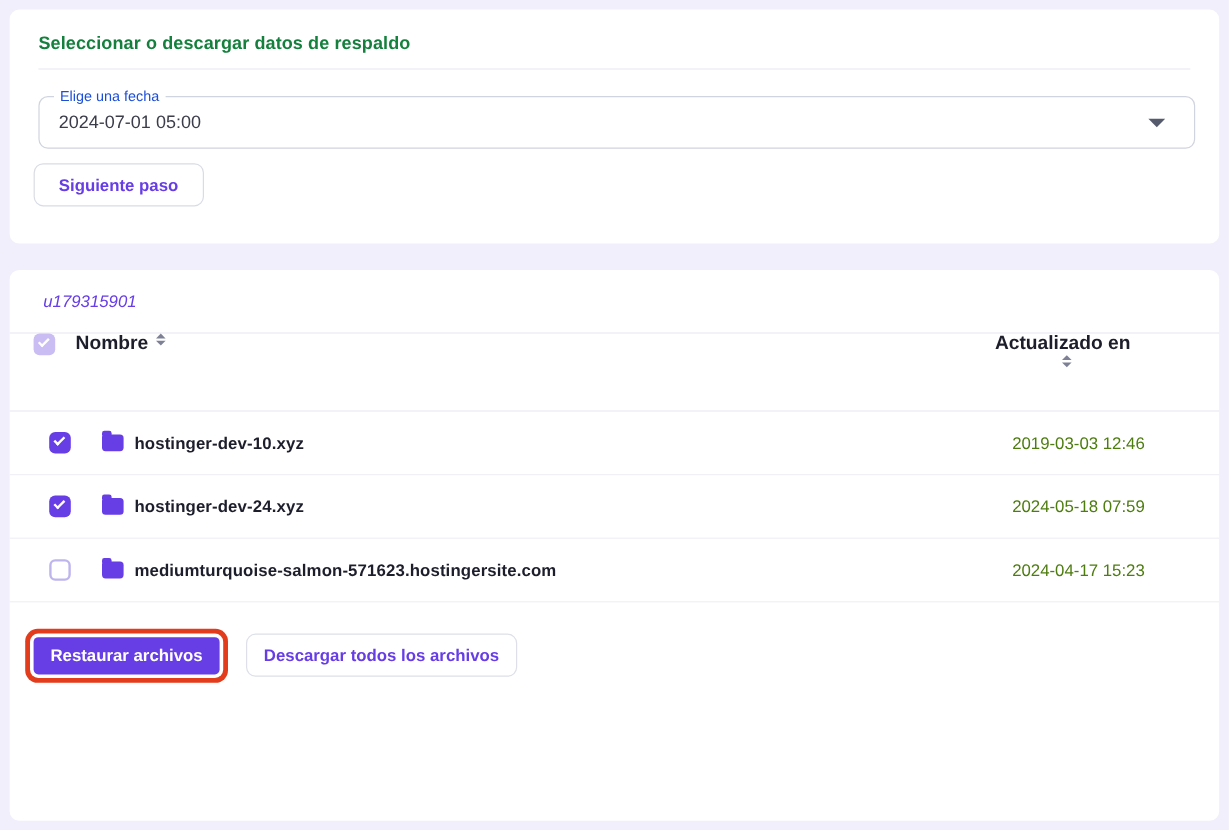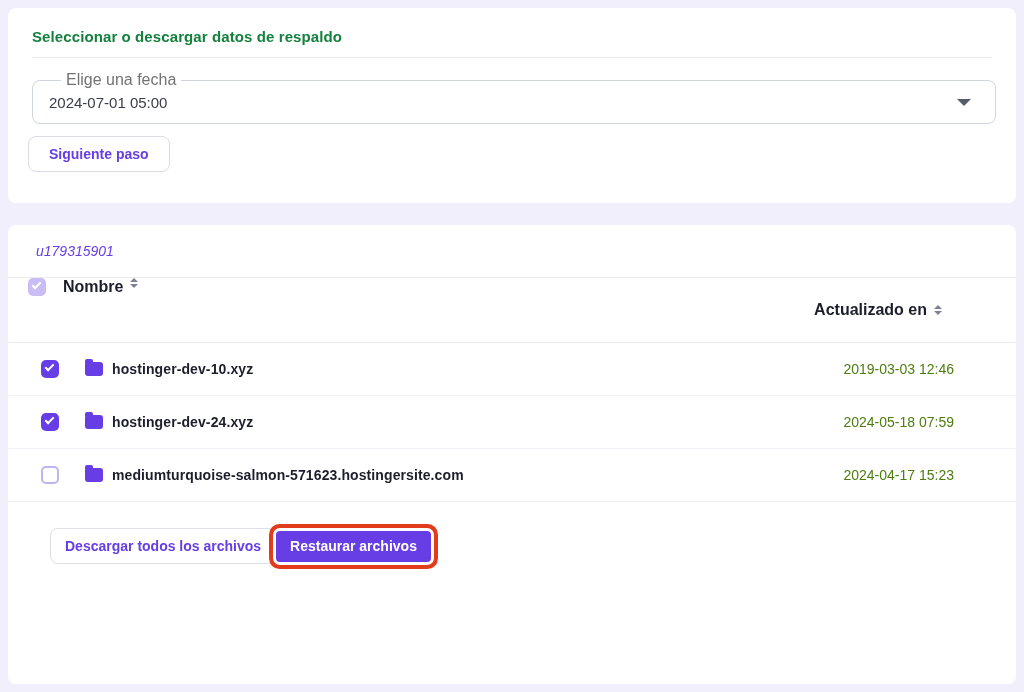--- a/index.html
+++ b/index.html
@@ -23,23 +23,23 @@
   .c1-header .hr { margin-top: 11px; }
   .c1-body { padding: 22px 20px 0; }
 
   .select-field {
     position: relative; margin-left: 4px; height: 44px;
     border: 1px solid #d0d4de; border-radius: 8px;
     display: flex; align-items: center; padding: 0 40px 0 16px;
     cursor: pointer; background: #fff;
   }
   .select-label {
-    position: absolute; top: -8px; left: 28px;
+    position: absolute; top: -8px; left: 12px;
     background: #fff; padding: 0 5px;
-    font-size: 16px; line-height: 14px; color: #737373;
+    font-size: 12px; line-height: 14px; color: #1d4ed8;
   }
   .select-value { font-size: 15px; color: #3b3d4a; }
   .select-caret {
     position: absolute; right: 24px; top: 50%; margin-top: -3px;
     width: 0; height: 0;
     border-left: 7px solid transparent; border-right: 7px solid transparent;
     border-top: 7px solid #565a6d;
   }
 
   .btn { display: inline-flex; align-items: center; justify-content: center;
@@ -50,21 +50,21 @@
     background: #fff; color: #673de6;
     border: 1px solid #d9dce5; border-radius: 8px;
   }
 
   
   .account-row { padding: 18px 28px; font-size: 14px; font-style: italic; }
   .account-link { color: #673de6; cursor: pointer; }
 
   .thead { display: flex; height: 64px; padding: 0 74px 0 20px;
            font-size: 16px; font-weight: bold; }
-  .th-updated { margin-left: auto; display: flex; align-items: center; }
+  .th-updated { margin-left: auto; display: flex; align-items: center; flex-direction: column; }
 
   .sort { display: inline-flex; flex-direction: column; align-items: center; margin-left: 7px; }
   .sort .tri { width: 0; height: 0; border-left: 4px solid transparent; border-right: 4px solid transparent; }
   .sort .tri.up   { border-bottom: 4px solid #7e8196; margin-bottom: 2px; }
   .sort .tri.down { border-top: 4px solid #7e8196; }
 
   .trow { display: flex; align-items: center; height: 53px; padding: 0 62px 0 33px;
           border-bottom: 1px solid #f0f0f6; }
   .rname { font-size: 14px; font-weight: bold; margin-left: 9px; letter-spacing: .1px; }
   .rdate { margin-left: auto; font-size: 14px; color: #4d7c0f; }
@@ -163,17 +163,17 @@
 
 
   <div class="trow">
     <span class="cb unchecked"></span>
     <span class="folder-icon"></span>
     <span class="rname">mediumturquoise-salmon-571623.hostingersite.com</span>
     <span class="rdate">2024-04-17 15:23</span>
   </div>
 
   <div class="tfoot">
+    <button class="btn btn-primary">Restaurar archivos</button>
     <button class="btn btn-secondary">Descargar todos los archivos</button>
-    <button class="btn btn-primary">Restaurar archivos</button>
   </div>
 
 </div>
 
 </body></html>

